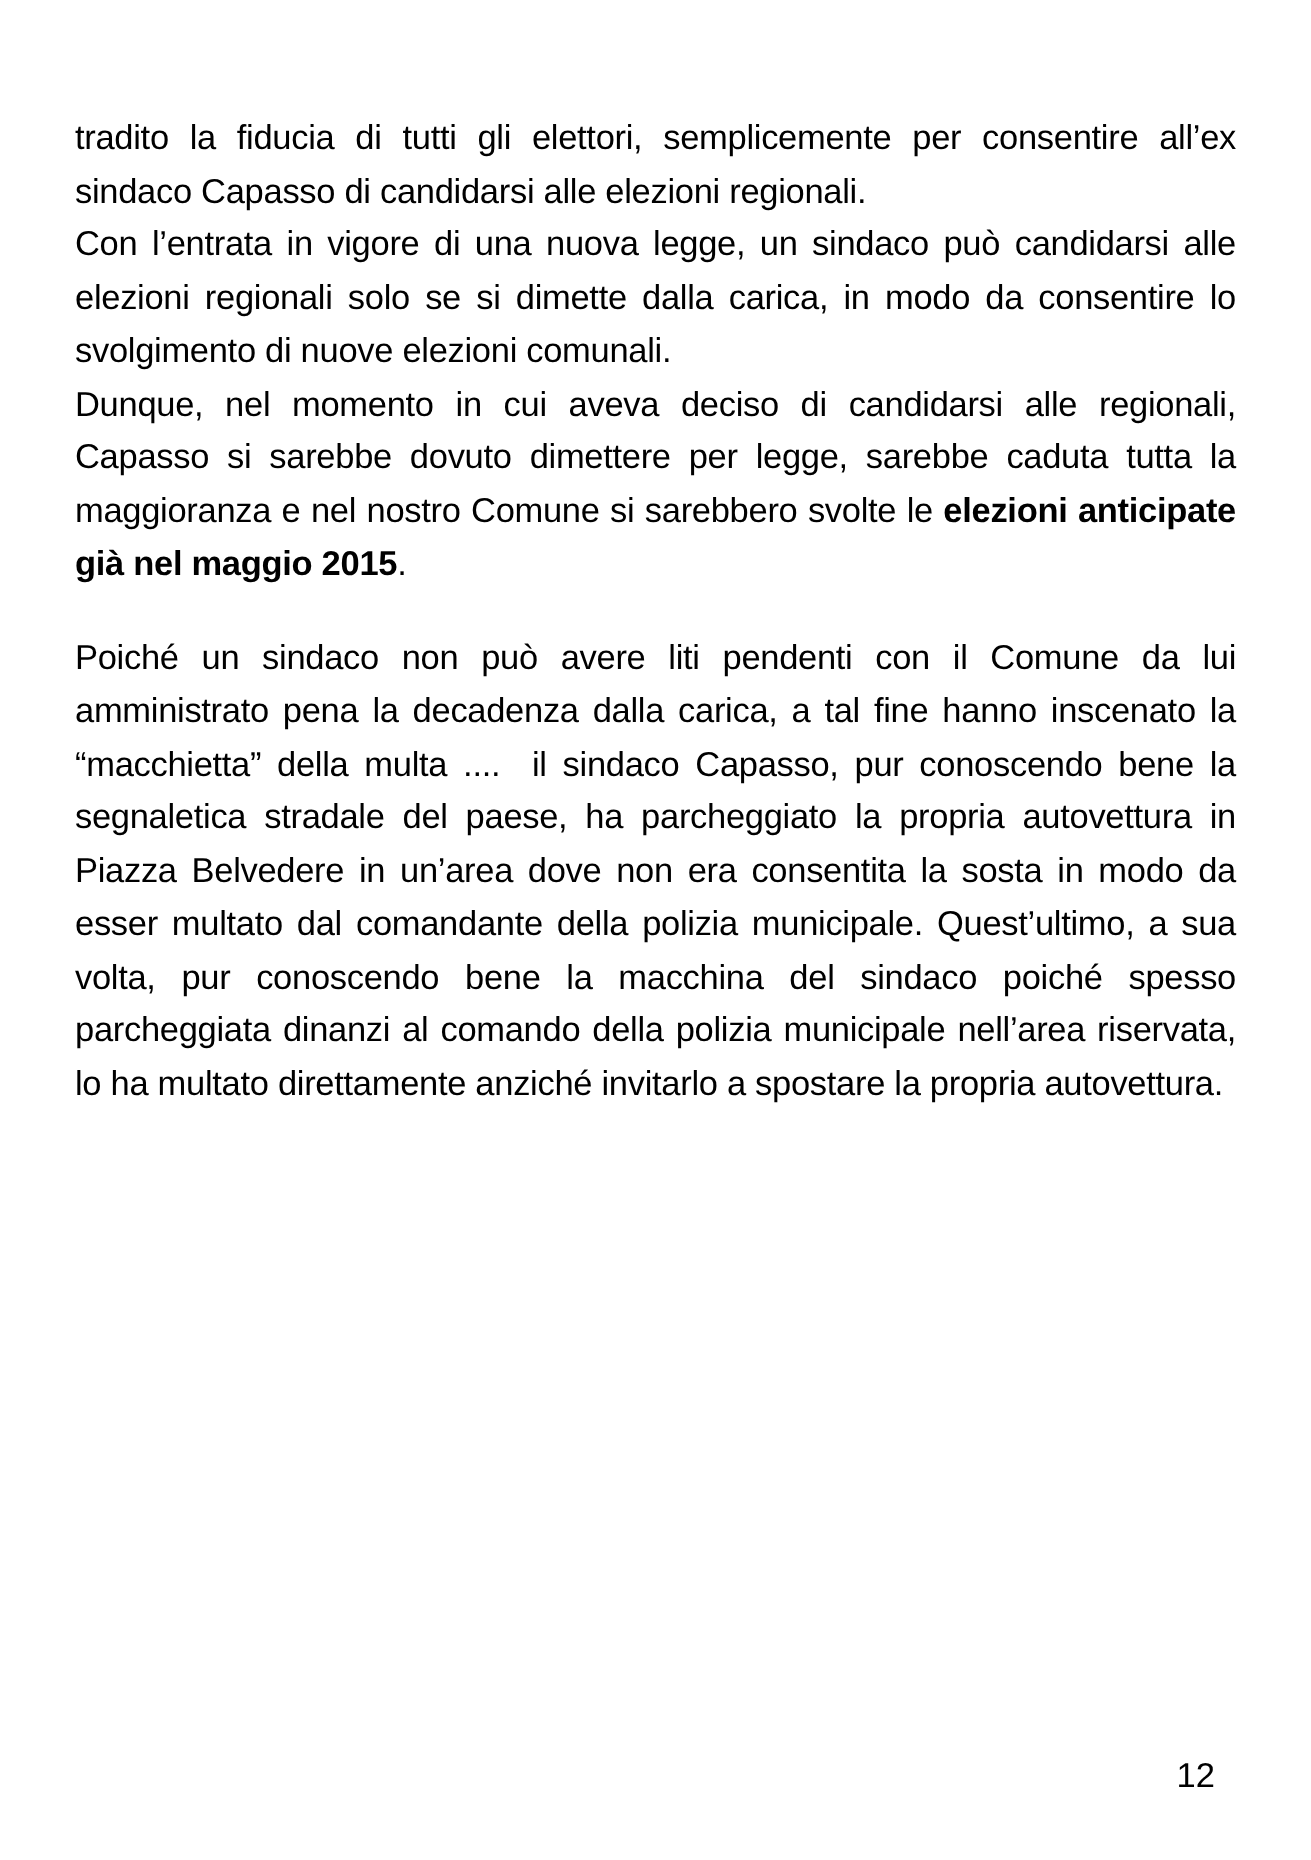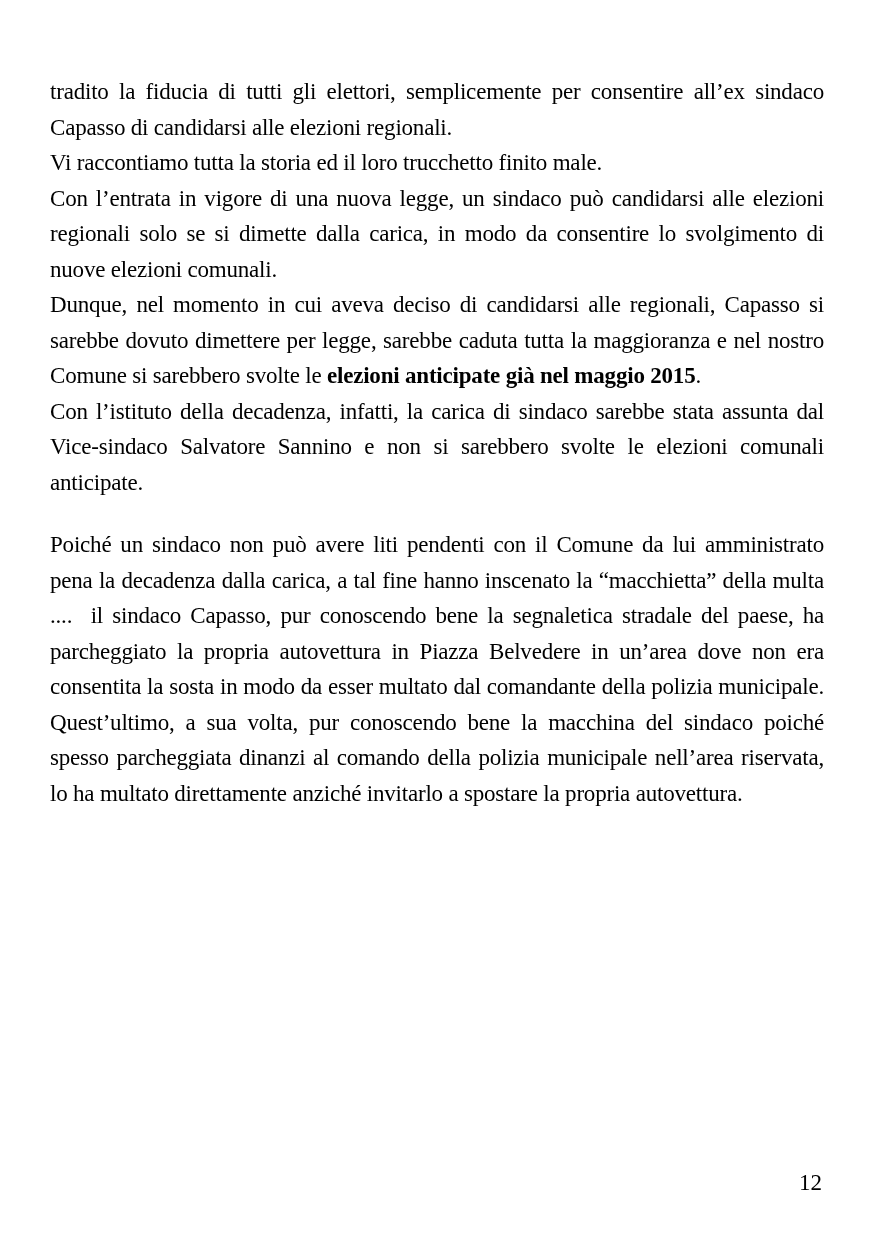--- a/index.html
+++ b/index.html
@@ -8,61 +8,59 @@
     background: #ffffff;
   }
   .page {
     position: relative;
     width: 874px;
     height: 1240px;
     background: #ffffff;
     box-sizing: border-box;
     padding: 74px 50px 0 50px;
     overflow: hidden;
-    font-family: Liberation Serif, serif;
+    font-family: Liberation Sans, sans-serif;
     font-size: 23px;
     line-height: 35.5px;
     letter-spacing: -0.2px;
     color: #000000;
   }
   p.para {
     margin: 0;
     text-align: justify;
   }
   p.para.gap {
     margin-top: 27px;
   }
   p.para b {
     font-weight: bold;
   }
   .page-number {
     position: absolute;
-    right: 52px;
+    right: 64px;
     top: 1168px;
     font-size: 23px;
     line-height: 30px;
     letter-spacing: 0;
   }
 </style>
 </head>
 <body>
 
 <div class="page">
 
   <p class="para">tradito la fiducia di tutti gli elettori, semplicemente per consentire all’ex sindaco Capasso di candidarsi alle elezioni regionali.</p>
 
-  <p class="para">Vi raccontiamo tutta la storia ed il loro trucchetto finito male.</p>
 
   <p class="para">Con l’entrata in vigore di una nuova legge, un sindaco può candidarsi alle elezioni regionali solo se si dimette dalla carica, in modo da consentire lo svolgimento di nuove elezioni comunali.</p>
 
   <p class="para">
     <span>Dunque, nel momento in cui aveva deciso di candidarsi alle regionali, Capasso si sarebbe dovuto dimettere per legge, sarebbe caduta tutta la maggioranza e nel nostro Comune si sarebbero svolte le </span><b>elezioni anticipate già nel maggio 2015</b><span>.</span>
   </p>
 
 
 
-  <p class="para">Con l’istituto della decadenza, infatti, la carica di sindaco sarebbe stata assunta dal Vice-sindaco Salvatore Sannino e non si sarebbero svolte le elezioni comunali anticipate.</p>
 
   <p class="para gap">Poiché un sindaco non può avere liti pendenti con il Comune da lui amministrato pena la decadenza dalla carica, a tal fine hanno inscenato la “macchietta” della multa ....&nbsp; il sindaco Capasso, pur conoscendo bene la segnaletica stradale del paese, ha parcheggiato la propria autovettura in Piazza Belvedere in un’area dove non era consentita la sosta in modo da esser multato dal comandante della polizia municipale. Quest’ultimo, a sua volta, pur conoscendo bene la macchina del sindaco poiché spesso parcheggiata dinanzi al comando della polizia municipale nell’area riservata, lo ha multato direttamente anziché invitarlo a spostare la propria autovettura.</p>
 
   <div class="page-number">12</div>
 
 </div>
 
 </body></html>

